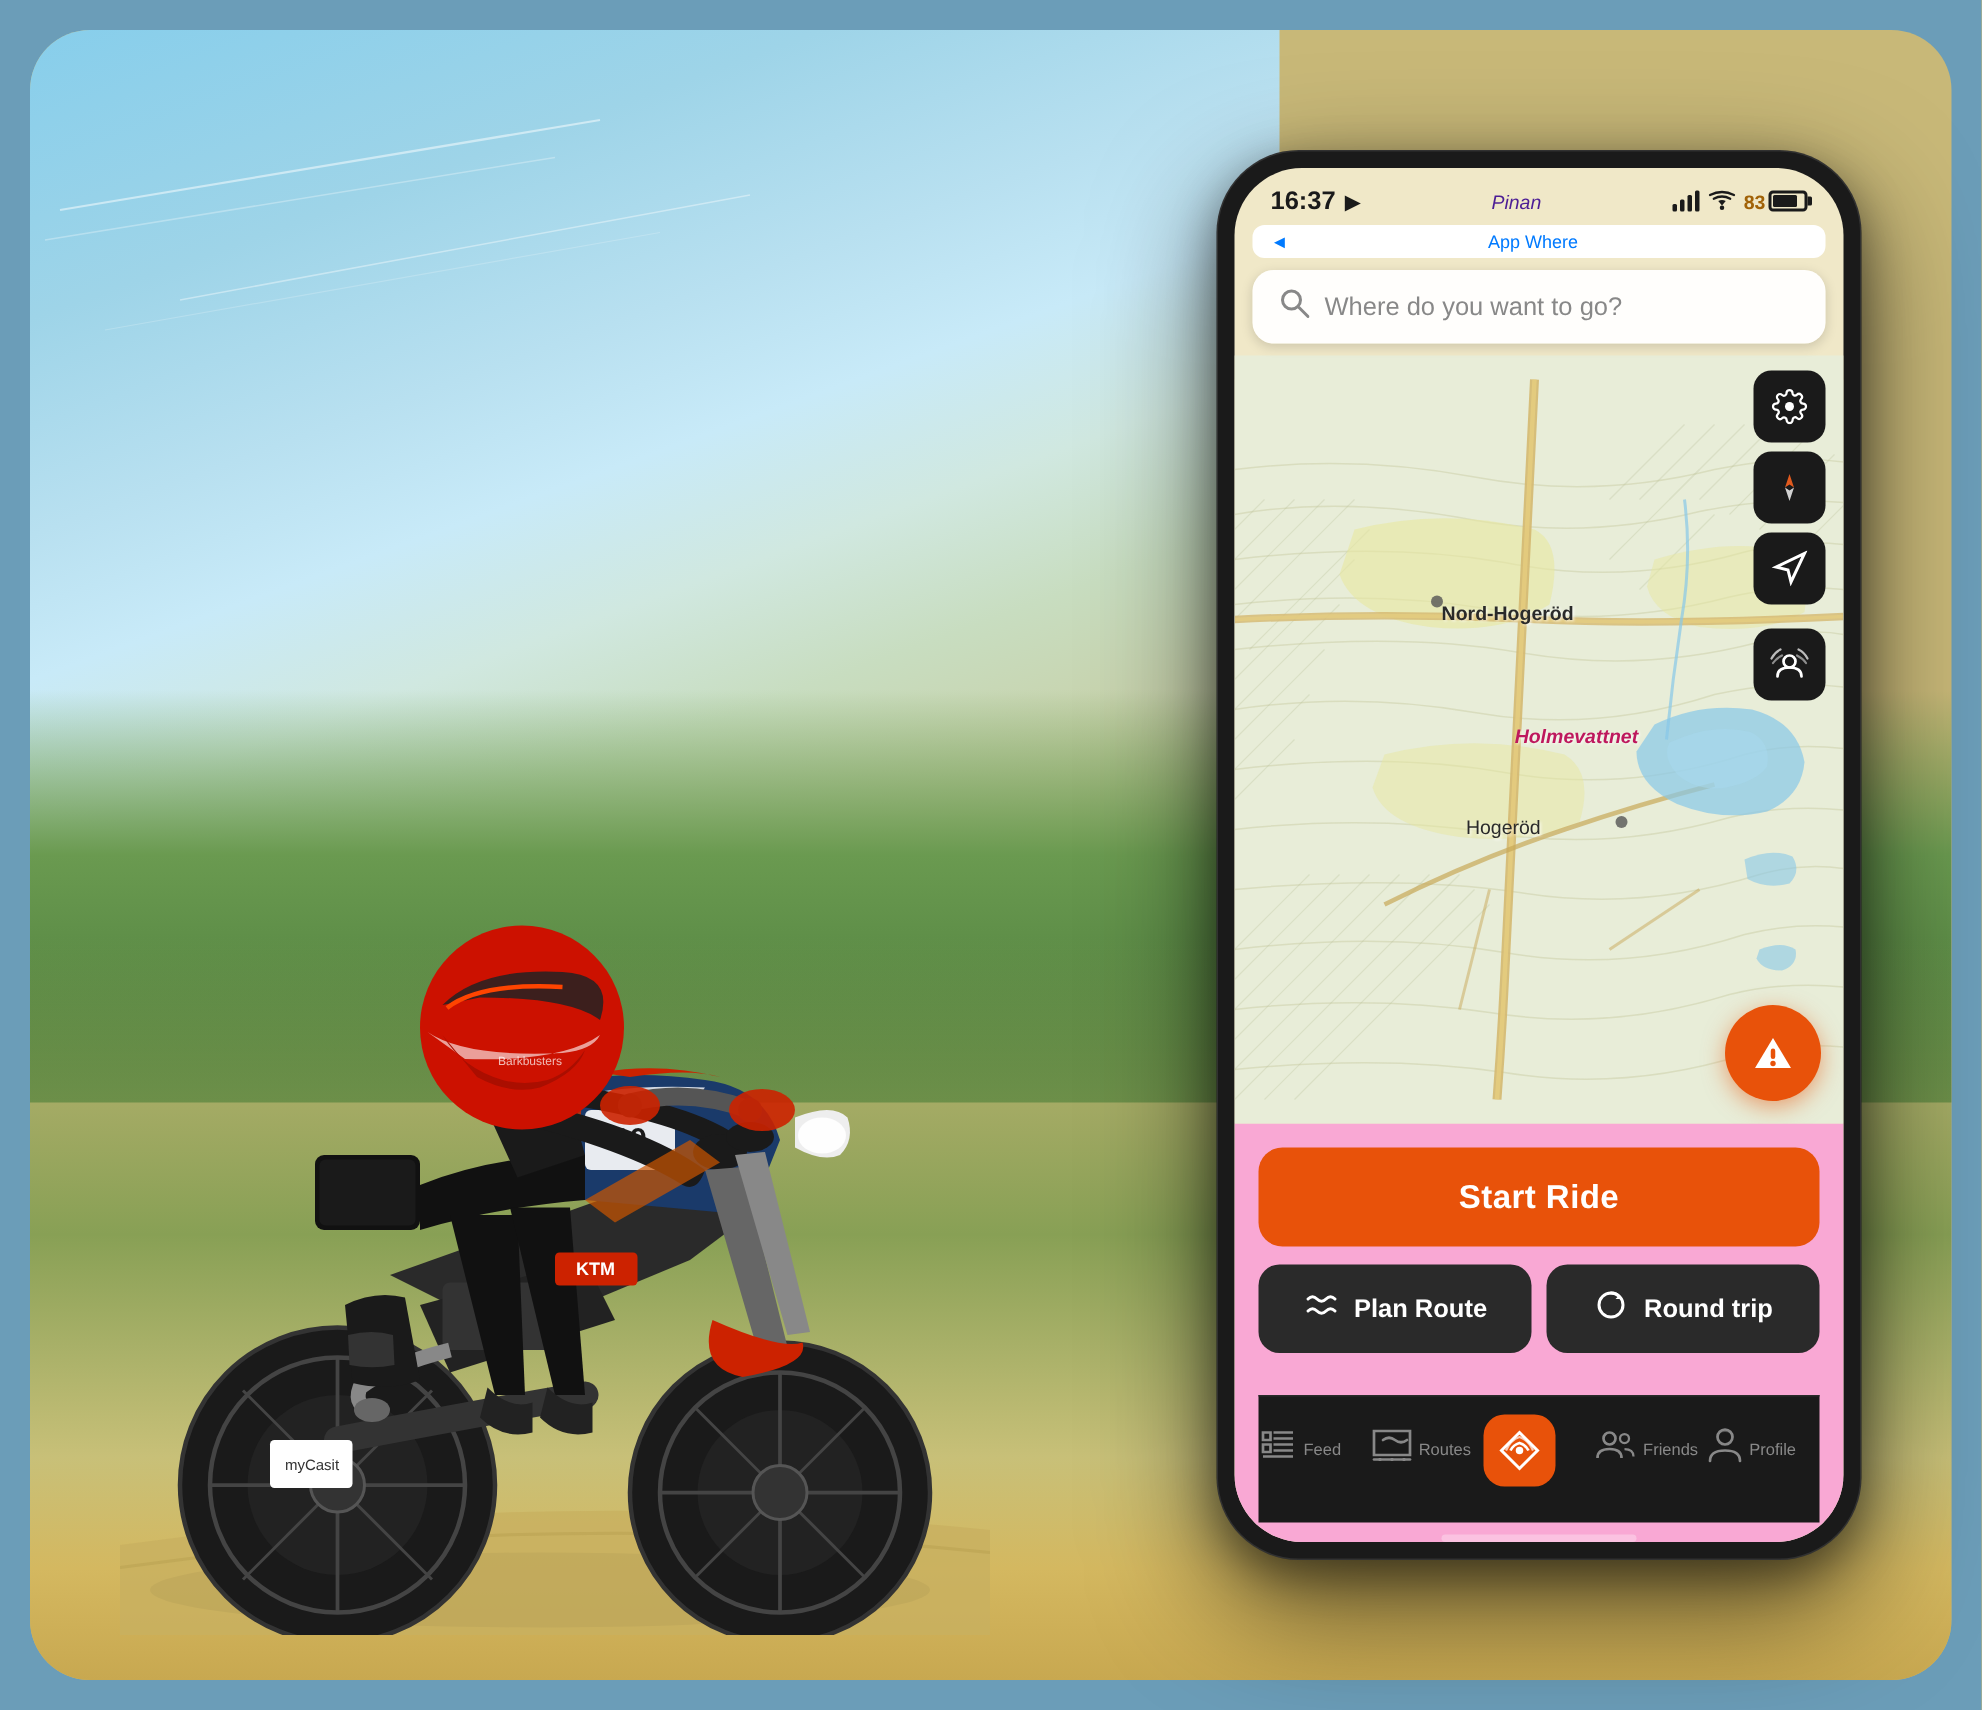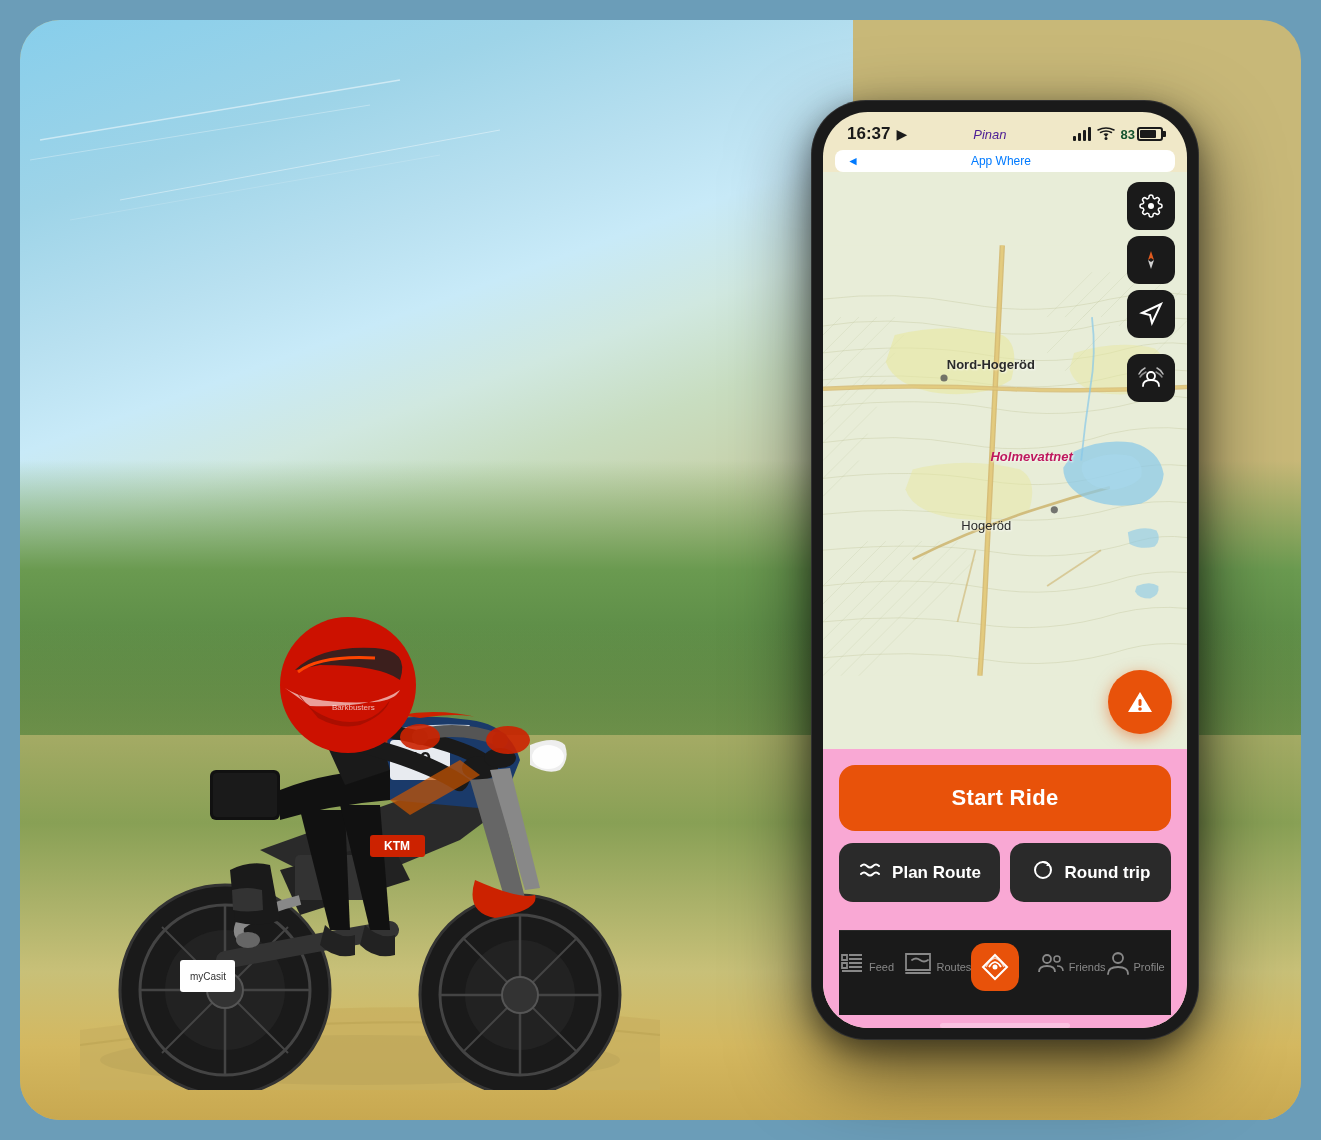--- a/index.html
+++ b/index.html
@@ -27,21 +27,21 @@
       position: absolute;
       right: 80px;
       top: 50%;
       transform: translateY(-50%);
       width: 430px;
       height: 940px;
     }
 
     
     .phone-frame {
-      width: 388px;
+      width: 430px;
       height: 940px;
       background: #1a1a1a;
       border-radius: 55px;
       padding: 12px;
       box-shadow:
         0 30px 80px rgba(0,0,0,0.6),
         0 10px 30px rgba(0,0,0,0.4),
         inset 0 0 0 1px rgba(255,255,255,0.1);
       position: relative;
     }
@@ -118,21 +118,21 @@
 
     .battery-container {
       display: flex;
       align-items: center;
       gap: 2px;
     }
 
     .battery-label {
       font-size: 13px;
       font-weight: 600;
-      color: #14532d;
+      color: #a16207;
     }
 
     .battery-icon {
       width: 26px;
       height: 14px;
       border: 2px solid #1a1a1a;
       border-radius: 3px;
       position: relative;
       display: flex;
       align-items: center;
@@ -577,20 +577,29 @@
           </div>
         </div>
       </div>
 
       <div class="app-store-bar">
         <span>◄</span>
         <span>App Where</span>
         <span style="width:20px;"></span>
       </div>
 
+      <div class="search-bar">
+        <span class="search-icon-svg">
+          <svg width="20" height="20" viewBox="0 0 20 20">
+            <circle cx="8" cy="8" r="6" fill="none" stroke="#888" stroke-width="2"></circle>
+            <line x1="13" y1="13" x2="19" y2="19" stroke="#888" stroke-width="2" stroke-linecap="round"></line>
+          </svg>
+        </span>
+        <span class="search-placeholder">Where do you want to go?</span>
+      </div>
 
       <div class="map-area">
         
         <svg width="100%" height="100%" viewBox="0 0 406 480">
 
           <rect width="406" height="480" fill="#e8edd8"></rect>
 
           <path d="M0 60 Q80 50 160 65 Q240 80 320 60 Q370 50 406 55" stroke="#d4d8b8" stroke-width="1" fill="none" opacity="0.8"></path>
           <path d="M0 90 Q70 78 150 92 Q230 108 310 88 Q360 78 406 82" stroke="#d4d8b8" stroke-width="1" fill="none" opacity="0.8"></path>
           <path d="M0 120 Q100 108 180 122 Q260 138 340 115 Q375 106 406 110" stroke="#d4d8b8" stroke-width="1" fill="none" opacity="0.8"></path>

